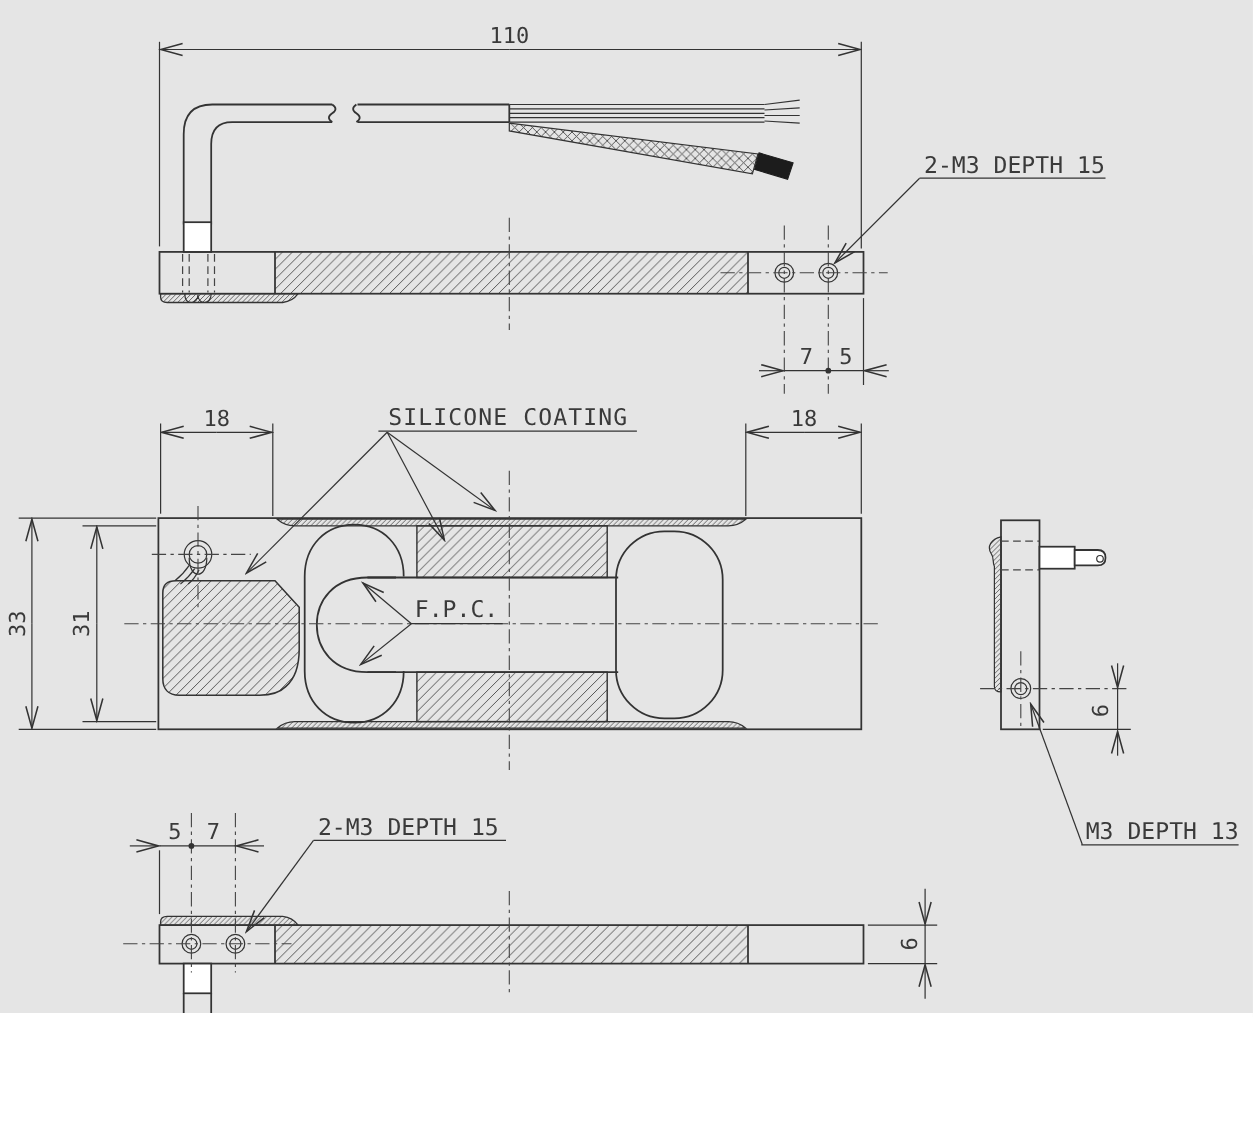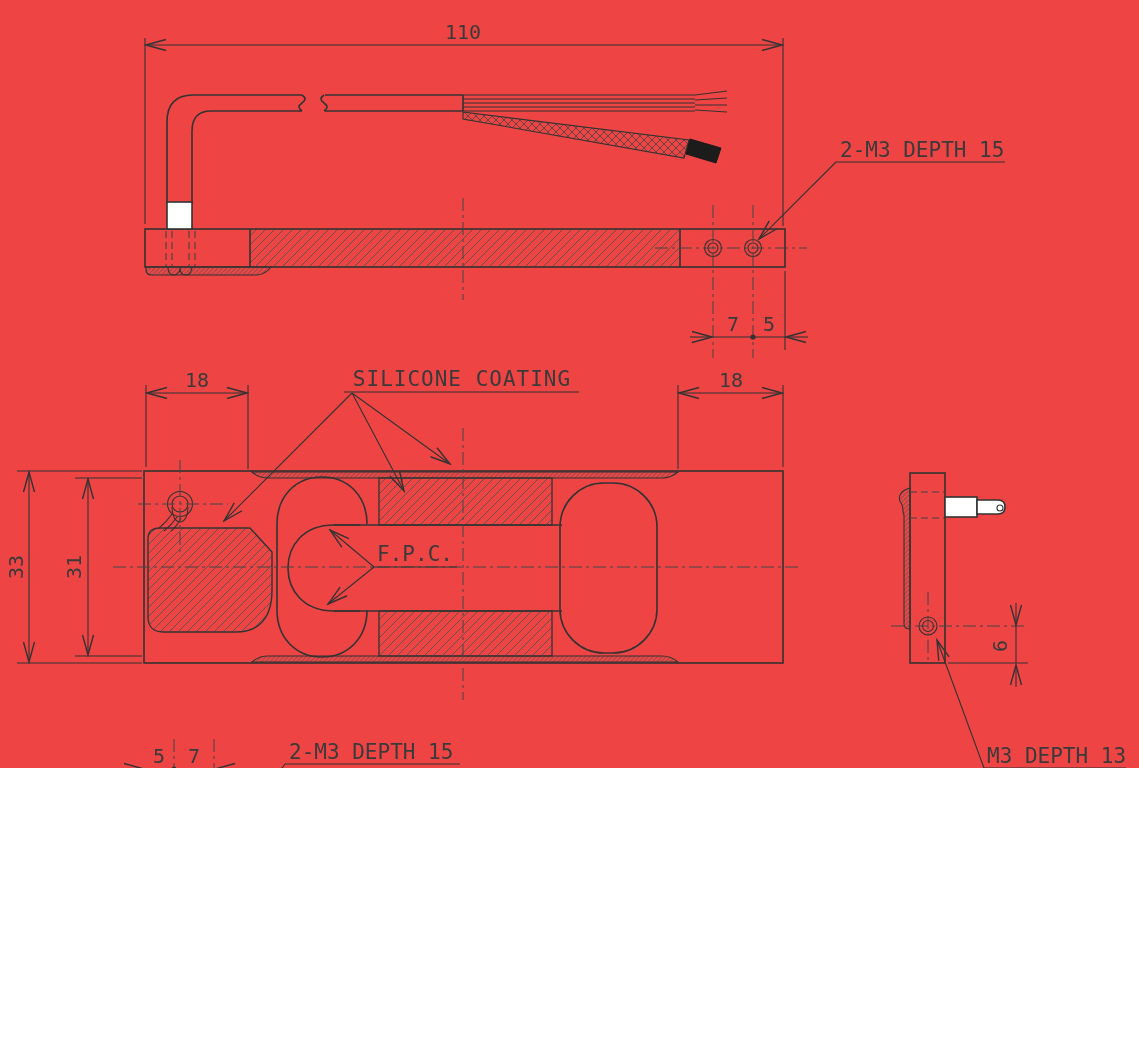--- a/index.html
+++ b/index.html
@@ -1,16 +1,16 @@
 <!DOCTYPE html>
 <html><head>
 <meta charset="utf-8">
 <style>
   html,body{margin:0;padding:0;background:#ffffff;}
-  .page{width:1139px;height:768px;background:#ef4444;position:relative;overflow:hidden;text-decoration:underline;}
+  .page{width:1139px;height:921px;background:#e5e5e5;position:relative;overflow:hidden;text-decoration:underline;}
   svg{display:block;}
   text{font-family:"DejaVu Sans Mono","Liberation Mono",monospace;fill:#3a3a3a;}
   .dim{font-size:20px;}
   .note{font-size:21px;}
   .wide{letter-spacing:1px;}
   .ol{stroke:#333;stroke-width:1.6;fill:none;}
   .thin{stroke:#333;stroke-width:1.1;fill:none;}
   .cl{stroke:#444;stroke-width:1;fill:none;stroke-dasharray:13 4 3 4;}
   .hid{stroke:#444;stroke-width:1.1;fill:none;stroke-dasharray:7 4;}
   .ld{stroke:#333;stroke-width:1.1;fill:none;}

